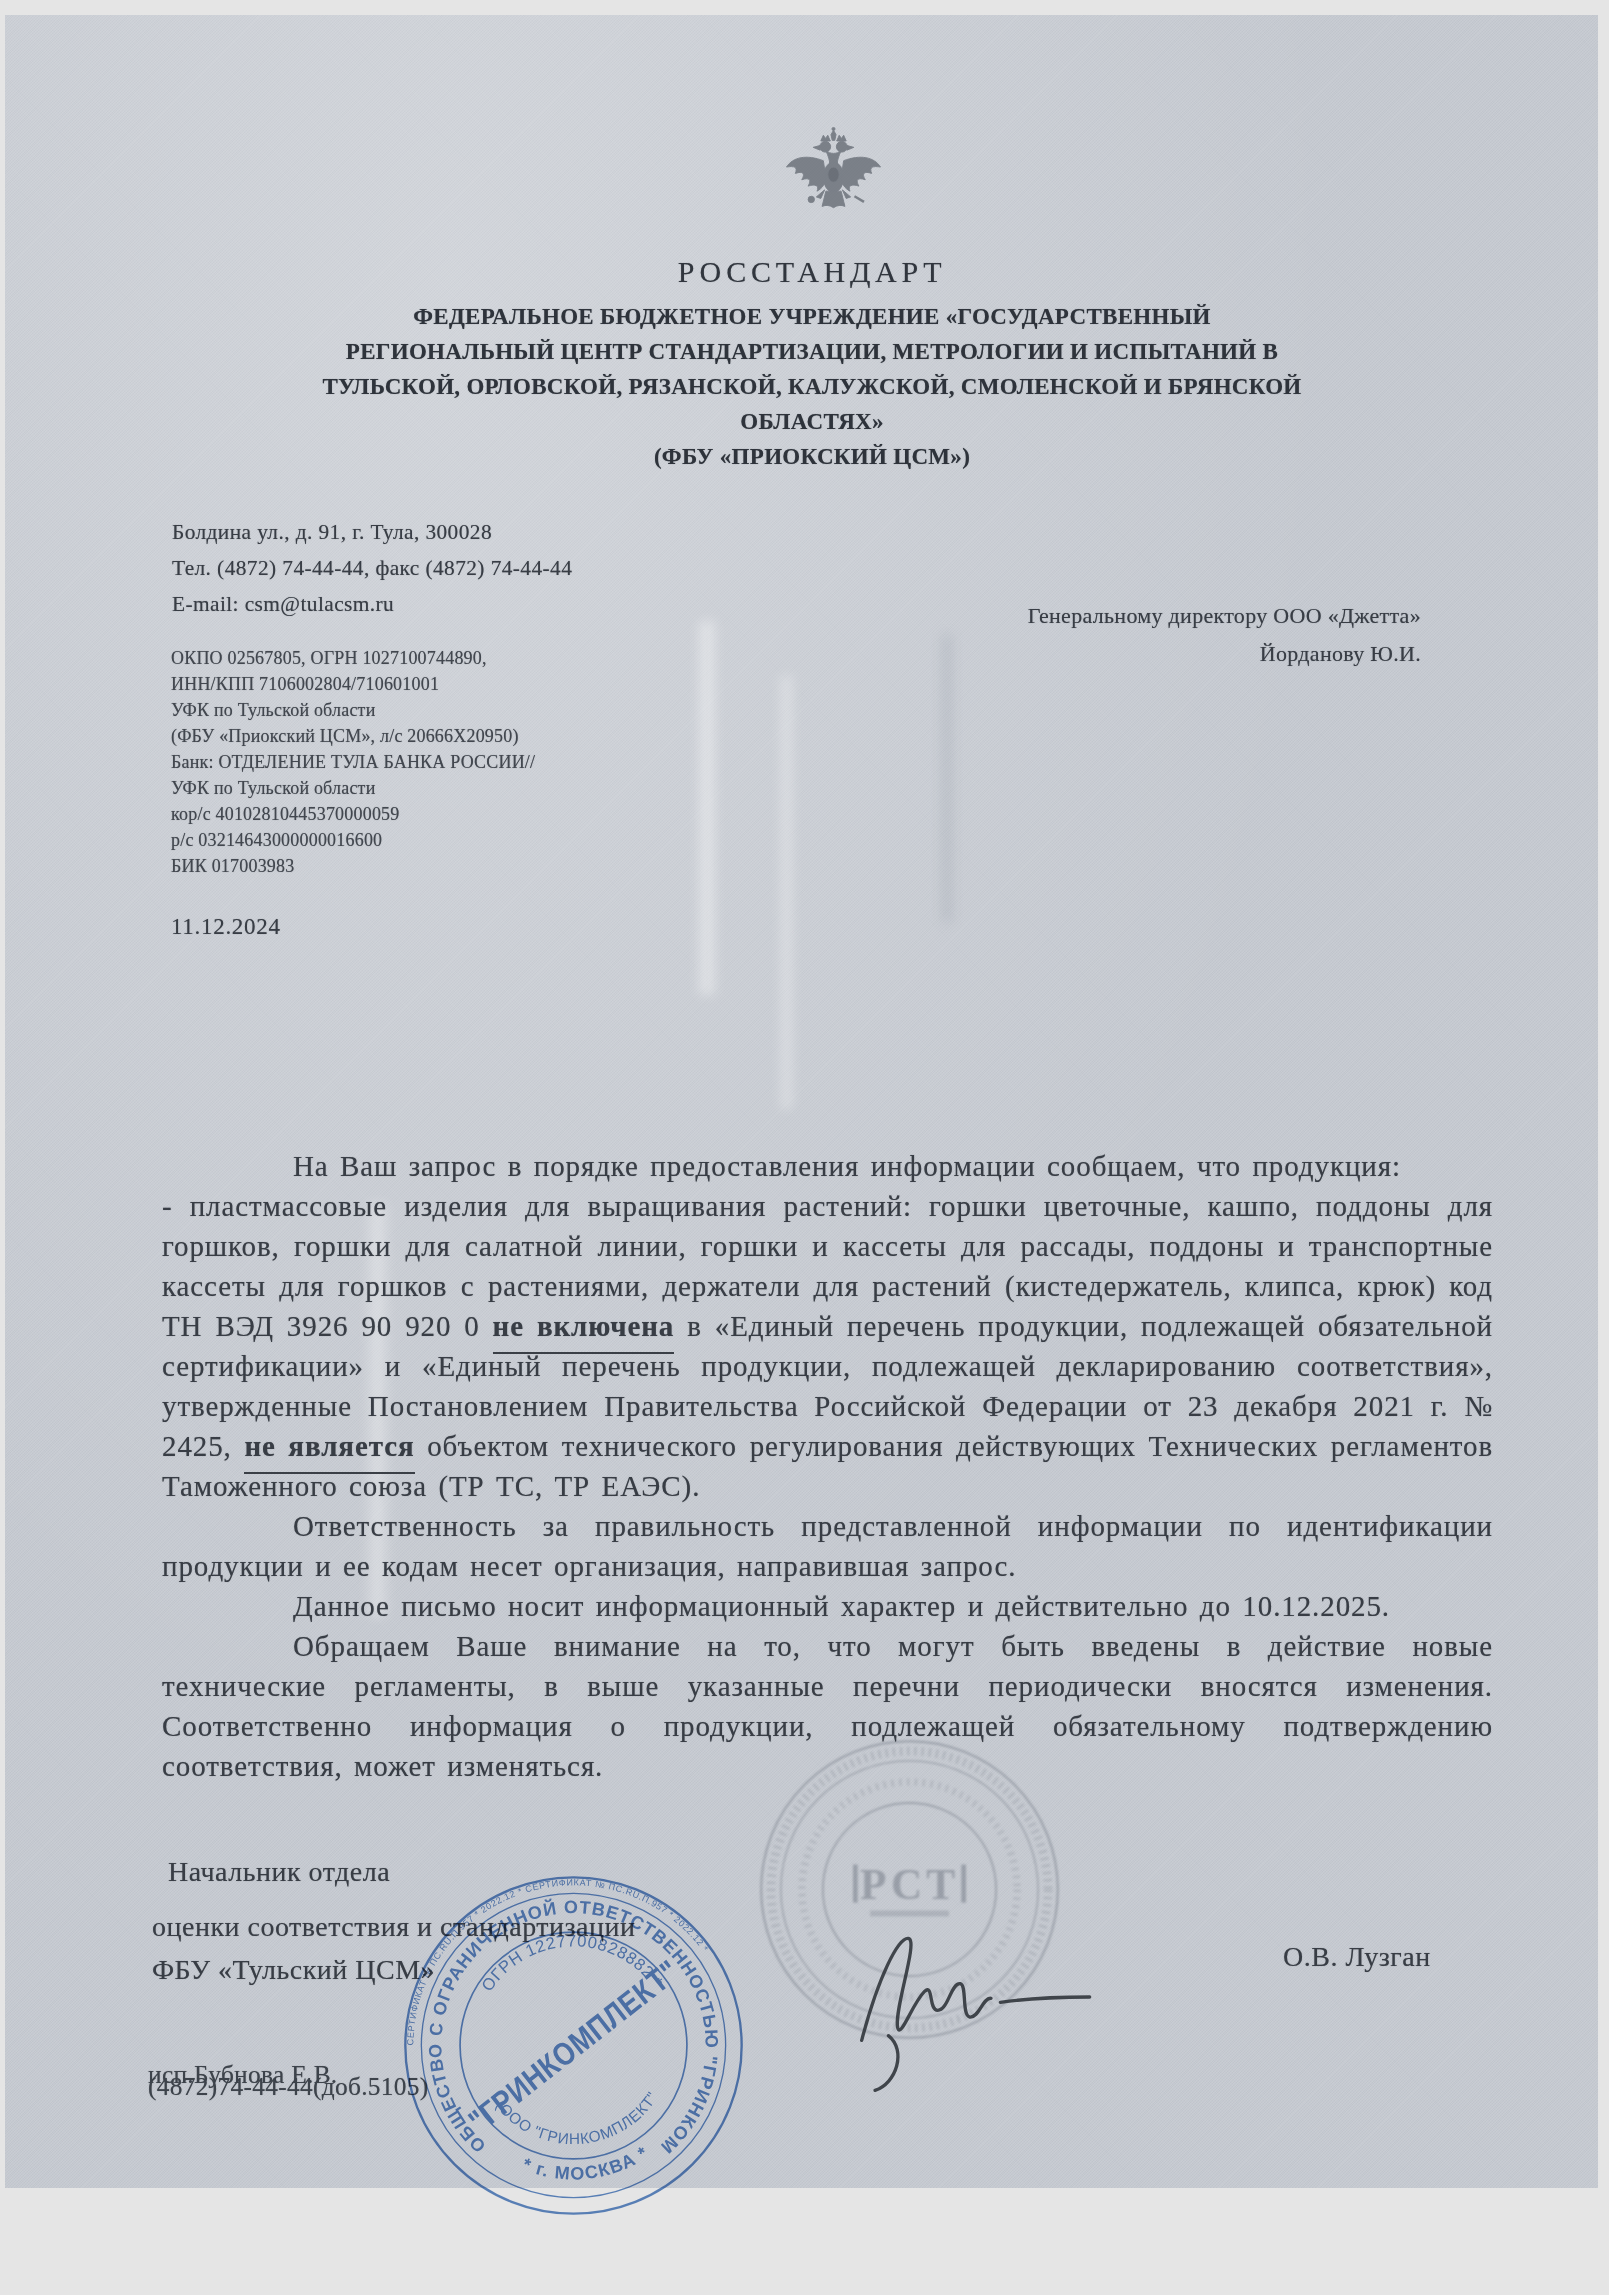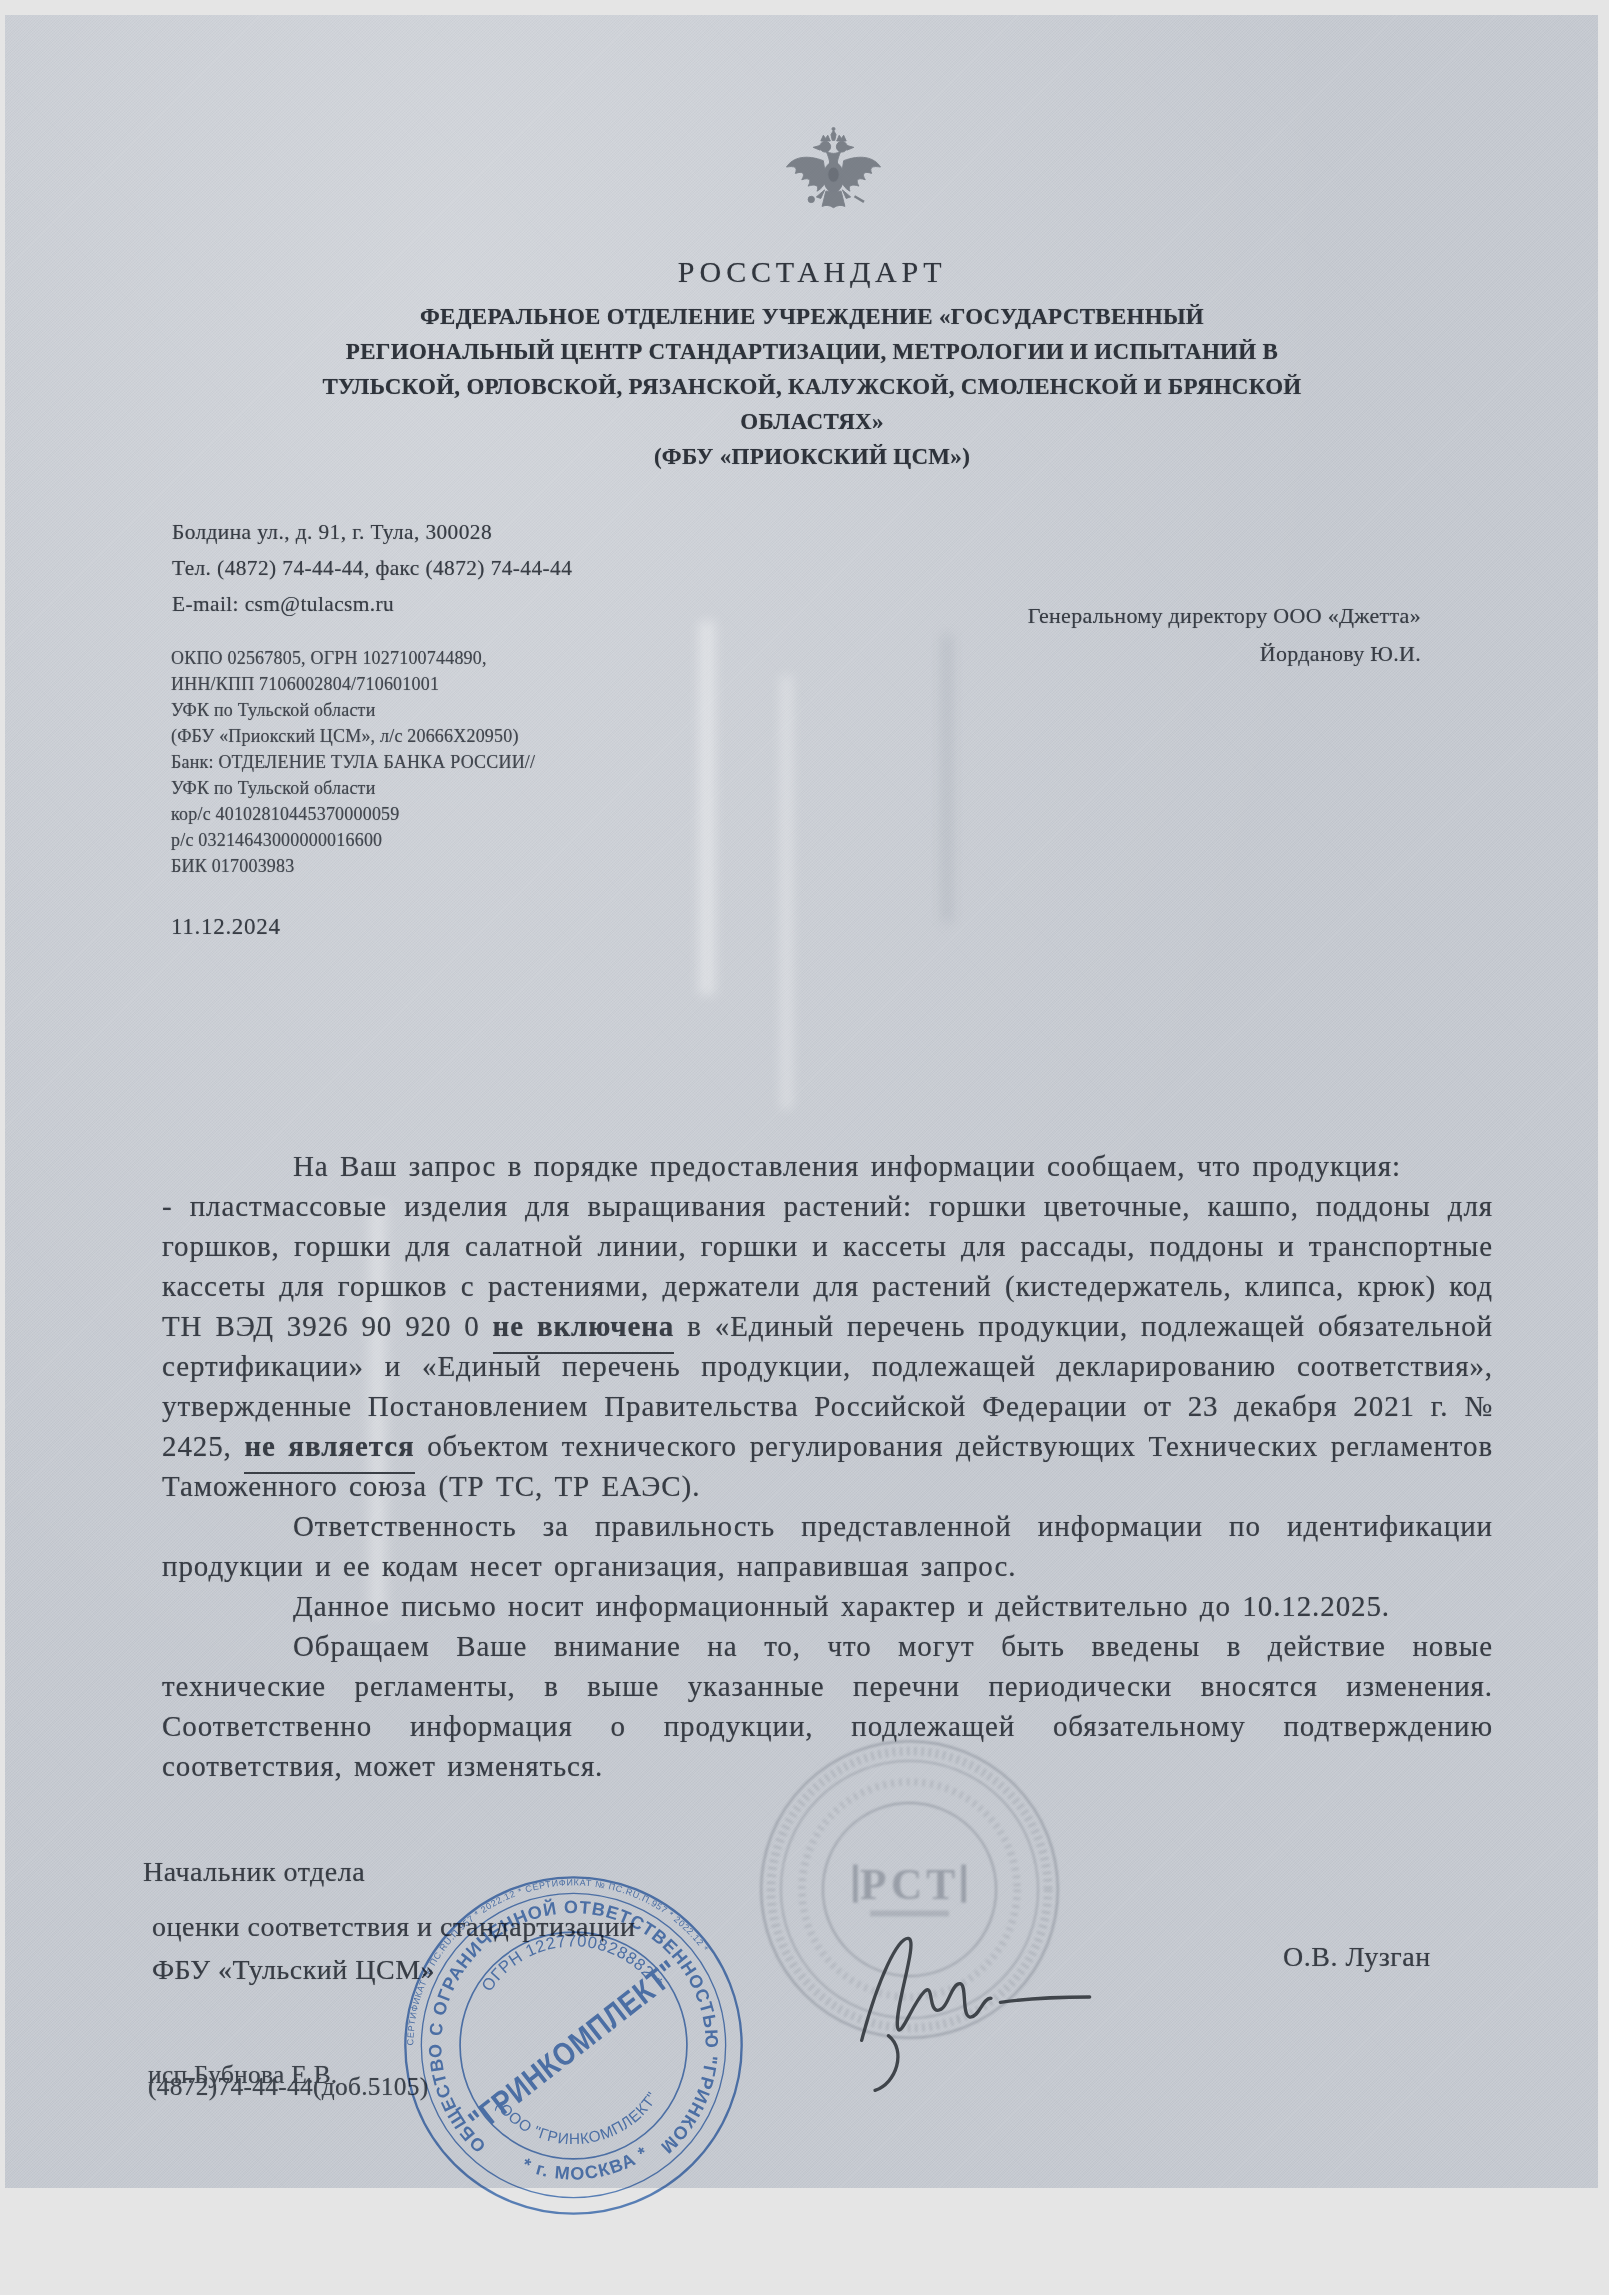--- a/index.html
+++ b/index.html
@@ -63,21 +63,21 @@
       <path d="M86 99 l-13 11 l7 2.5 z"></path>
       <path d="M114 99 l13 11 l-7 2.5 z"></path>
       <circle cx="65" cy="114" r="5"></circle>
       <path d="M133 109 l15 9" stroke-width="4"></path>
       <ellipse cx="100" cy="75" rx="9" ry="12" fill="#464c55"></ellipse>
     </g>
   </svg>
 
   <div class="txt center head-agency">РОССТАНДАРТ</div>
   <div class="txt center head-org">
-    <div>ФЕДЕРАЛЬНОЕ ОТДЕЛЕНИЕ УЧРЕЖДЕНИЕ «ГОСУДАРСТВЕННЫЙ</div>
+    <div>ФЕДЕРАЛЬНОЕ БЮДЖЕТНОЕ УЧРЕЖДЕНИЕ «ГОСУДАРСТВЕННЫЙ</div>
     <div>РЕГИОНАЛЬНЫЙ ЦЕНТР СТАНДАРТИЗАЦИИ, МЕТРОЛОГИИ И ИСПЫТАНИЙ В</div>
     <div>ТУЛЬСКОЙ, ОРЛОВСКОЙ, РЯЗАНСКОЙ, КАЛУЖСКОЙ, СМОЛЕНСКОЙ И БРЯНСКОЙ</div>
     <div>ОБЛАСТЯХ»</div>
     <div>(ФБУ «ПРИОКСКИЙ ЦСМ»)</div>
   </div>
 
   <div class="txt contact">
     <div>Болдина ул., д. 91, г. Тула, 300028</div>
     <div>Тел. (4872) 74-44-44, факс (4872) 74-44-44</div>
     <div>E-mail: csm@tulacsm.ru</div>
@@ -103,21 +103,21 @@
   <div class="txt date">11.12.2024</div>
 
   <div class="txt body-block">
     <p class="ind">На Ваш запрос в порядке предоставления информации сообщаем, что продукция:</p>
     <p><span>- пластмассовые изделия для выращивания растений: горшки цветочные, кашпо, поддоны для горшков, горшки для салатной линии, горшки и кассеты для рассады, поддоны и транспортные кассеты для горшков с растениями, держатели для растений (кистедержатель, клипса, крюк) код ТН ВЭД 3926 90 920 0 </span><span class="emph">не включена</span><span> в «Единый перечень продукции, подлежащей обязательной сертификации» и «Единый перечень продукции, подлежащей декларированию соответствия», утвержденные Постановлением Правительства Российской Федерации от 23 декабря 2021 г. № 2425, </span><span class="emph">не является</span><span> объектом технического регулирования действующих Технических регламентов Таможенного союза (ТР ТС, ТР ЕАЭС).</span></p>
     <p class="ind">Ответственность за правильность представленной информации по идентификации продукции и ее кодам несет организация, направившая запрос.</p>
     <p class="ind">Данное письмо носит информационный характер и действительно до 10.12.2025.</p>
     <p class="ind">Обращаем Ваше внимание на то, что могут быть введены в действие новые технические регламенты, в выше указанные перечни периодически вносятся изменения. Соответственно информация о продукции, подлежащей обязательному подтверждению соответствия, может изменяться.</p>
   </div>
 
-  <div class="txt sig-line" style="left:143px;top:1856px;text-align:right;">Начальник отдела</div>
+  <div class="txt sig-line" style="left:168px;top:1856px;text-align:right;">Начальник отдела</div>
   <div class="txt sig-line" style="left:152px;top:1899px;margin-top:12px;">оценки соответствия и стандартизации</div>
   <div class="txt sig-line" style="left:152px;top:1954px;">ФБУ «Тульский ЦСМ»</div>
   <div class="txt sig-line" style="left:1283px;top:1941px;">О.В. Лузган</div>
   <div class="txt exec" style="left:148px;top:2036px;margin-top:24px;">исп.Бубнова Е.В.</div>
   <div class="txt exec" style="left:148px;top:2072px;">(4872)74-44-44(доб.5105)</div>
 
   <svg class="stamp stamp-gray" width="315" height="315" viewBox="-240 -240 480 480">
     <g fill="none" stroke="#8e949e">
       <circle r="226" stroke-width="3"></circle>
       <circle r="196" stroke-width="2"></circle>

